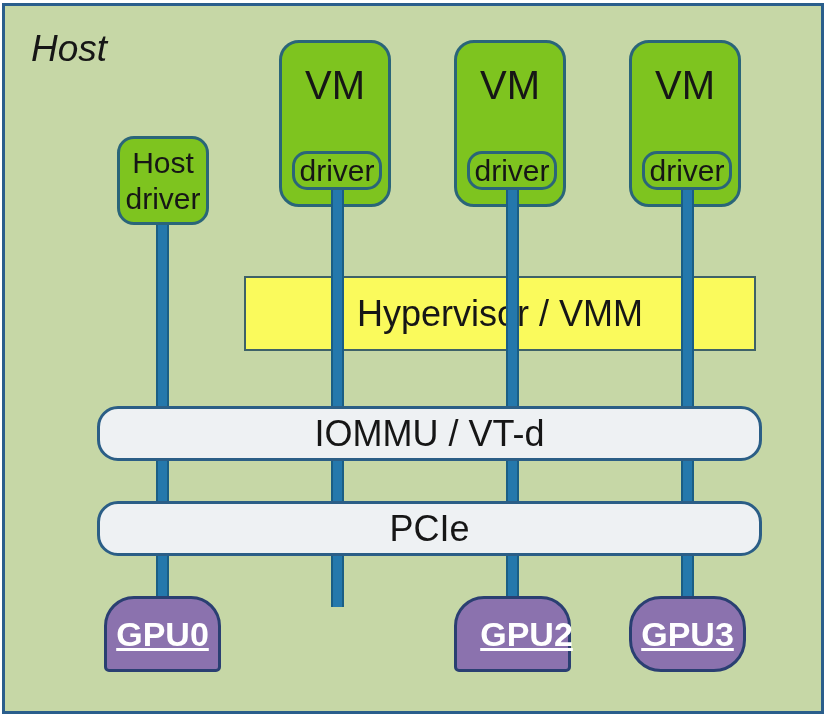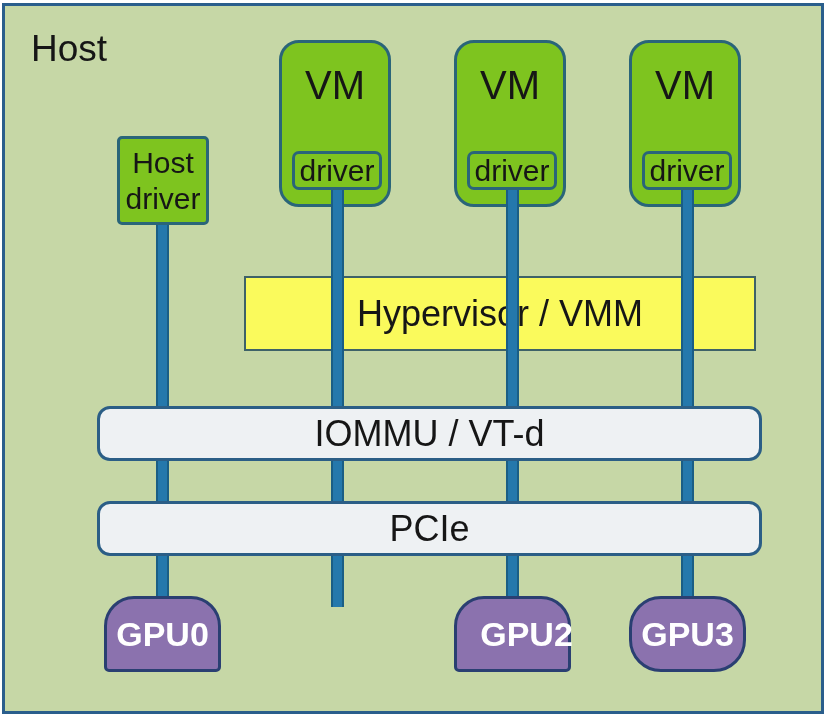--- a/index.html
+++ b/index.html
@@ -21,20 +21,21 @@
     left: 2px; top: 3px;
     width: 816px; height: 705px;
     background: var(--bg_green, #C6D7A6);
     border: 3px solid var(--outer_border, #2A5E8C);
   }
   .host-label {
     position: absolute;
     left: 26px; top: 22px;
     font-size: 37px;
     color: var(--text, #161616);
+    font-style: italic;
   }
   
   .hypervisor-bar {
     position: absolute;
     left: 239px; top: 270px;
     width: 512px; height: 75px;
     background: var(--hypervisor_fill, #FAFA5C);
     border: 2px solid var(--hypervisor_border, #3E6268);
     box-sizing: border-box;
     display: flex; align-items: center; justify-content: center;
@@ -73,72 +74,73 @@
   .line.l2 { left: 326px; top: 178px; height: 423px; }
   .line.l3 { left: 501px; top: 178px; height: 423px; }
   .line.l4 { left: 676px; top: 178px; height: 423px; }
   
   .driver-chip {
     position: absolute;
     top: 145px;
     width: 90px; height: 39px;
     background: var(--box_green, #7EC41F);
     border: 3px solid var(--green_border, #2A6579);
-    border-radius: 7px;
+    border-radius: 15px;
     box-sizing: border-box;
     display: flex; align-items: center; justify-content: center;
     font-size: 30px;
     color: var(--text, #161616);
   }
   .driver-chip.d1 { left: 287px; }
   .driver-chip.d2 { left: 462px; }
   .driver-chip.d3 { left: 637px; }
   
   .host-driver-box {
     position: absolute;
     left: 112px; top: 130px;
     width: 92px; height: 89px;
     background: var(--box_green, #7EC41F);
     border: 3px solid var(--green_border, #2A6579);
-    border-radius: 5px;
+    border-radius: 17px;
     box-sizing: border-box;
     display: flex; align-items: center; justify-content: center;
     text-align: center;
     font-size: 30px;
     line-height: 1.2;
     color: var(--text, #161616);
   }
   
   .bus-bar {
     position: absolute;
     left: 92px;
     width: 665px; height: 55px;
     background: var(--bus_fill, #EEF1F3);
     border: 3px solid var(--bus_border, #2B5E86);
-    border-radius: 13px;
+    border-radius: 21px;
     box-sizing: border-box;
     display: flex; align-items: center; justify-content: center;
     font-size: 36px;
     color: var(--text, #161616);
   }
   .bus-bar.iommu { top: 400px; }
   .bus-bar.pcie  { top: 495px; }
   
   .gpu-box {
     position: absolute;
     top: 590px;
     width: 117px; height: 76px;
     background: var(--gpu_fill, #8B72AE);
     border: 3px solid var(--gpu_border, #2A3F72);
     border-radius: 30px 30px 5px 5px;
     box-sizing: border-box;
     display: flex; align-items: center; justify-content: center;
     font-size: 34px;
     font-weight: bold;
     color: var(--gpu_text, #FFFFFF);
+    text-decoration: underline;
   }
   .gpu-box.g1 { left: 99px; }
   .gpu-box.g2 { left: 274px; }
   .gpu-box.g3 { left: 449px; padding-left: 28px; }
   .gpu-box.g4 { left: 624px; border-radius: 32px; }
 </style>
 </head>
 <body>
 
 <div class="stage">

